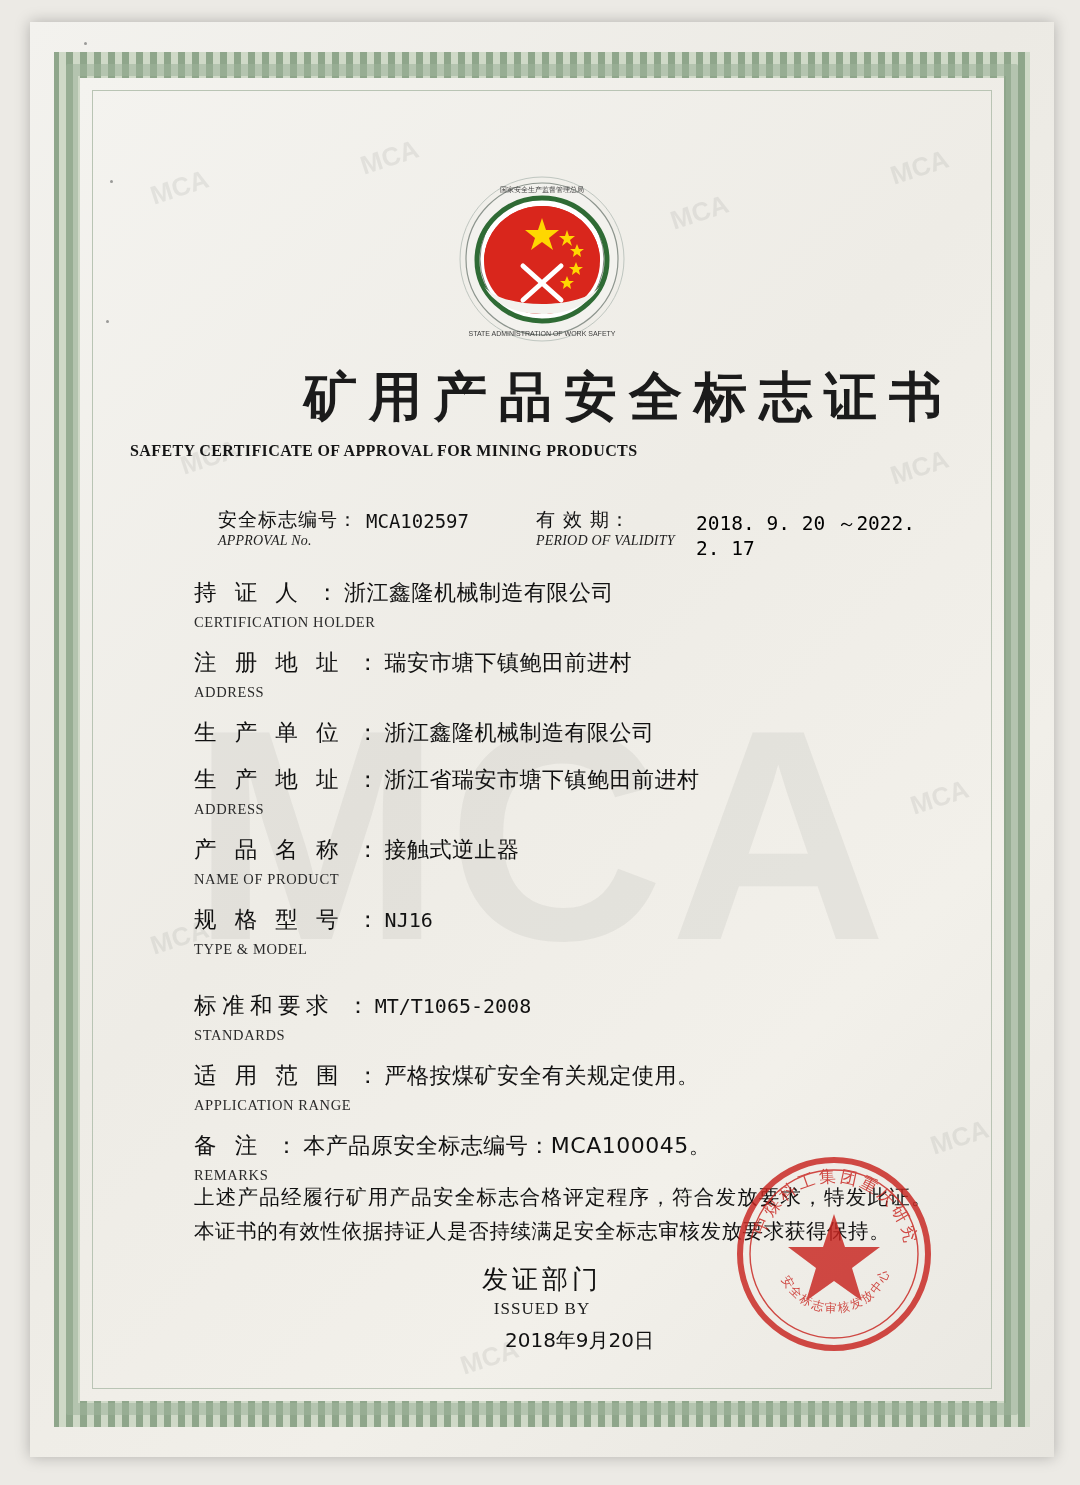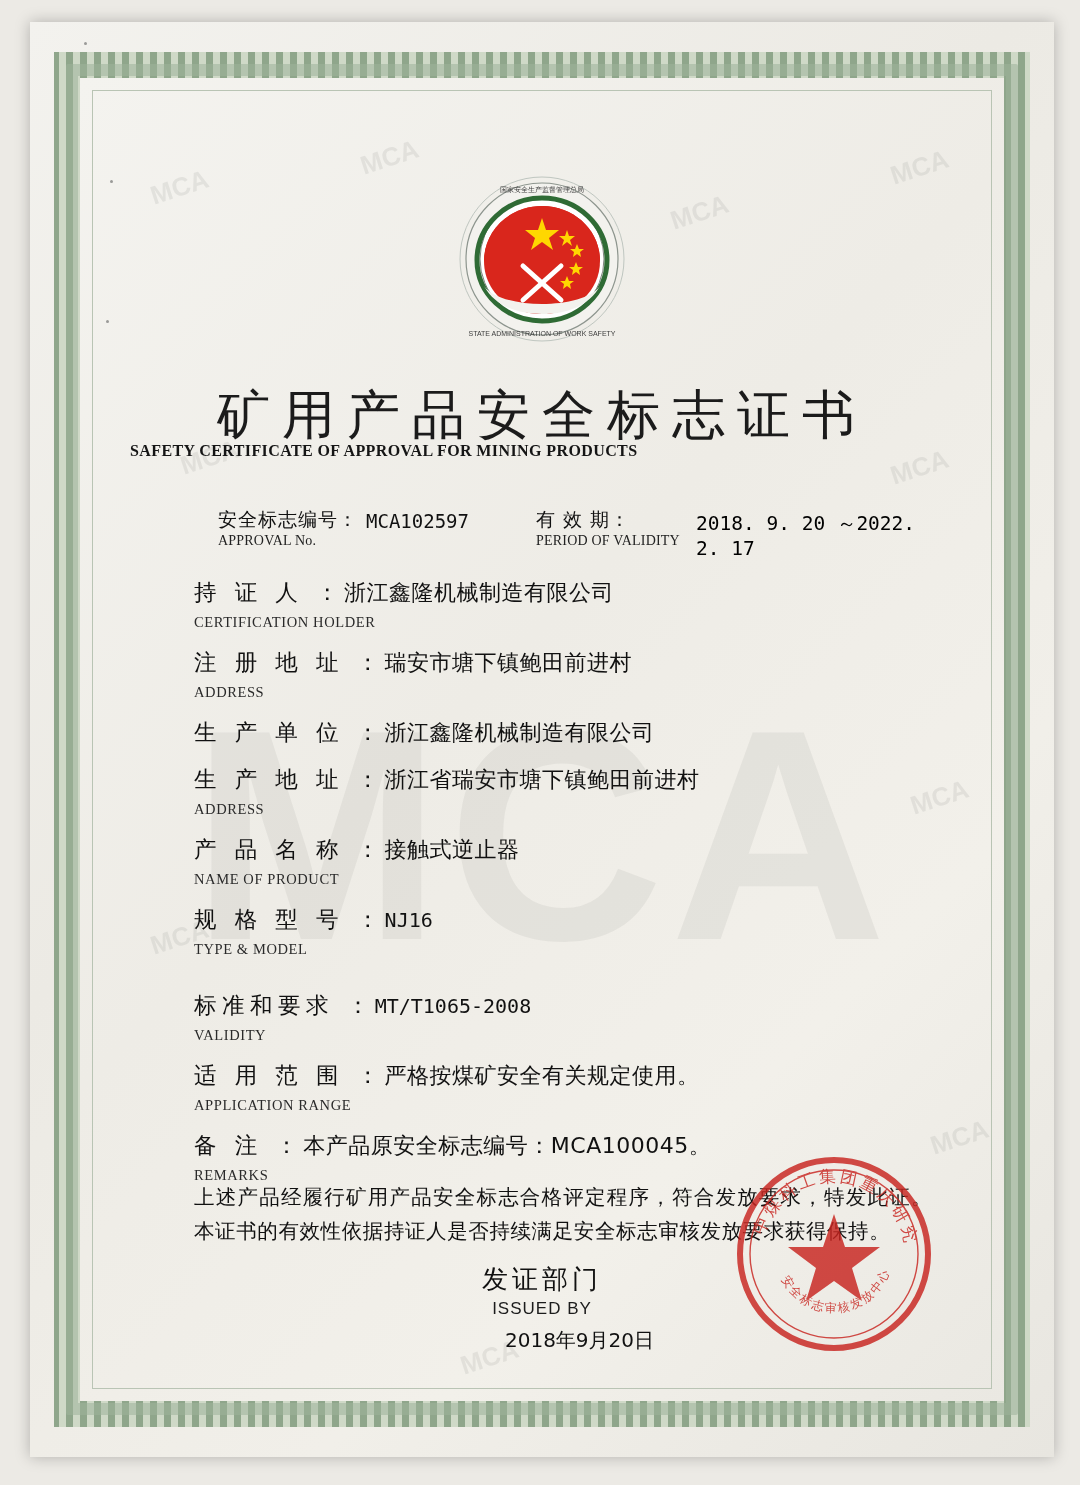--- a/index.html
+++ b/index.html
@@ -58,35 +58,34 @@
   }
   
   .content{position:absolute;left:100px;top:90px;right:100px;bottom:90px;}
   
   .emblem{
     position:absolute;left:50%;top:62px;transform:translateX(-50%);
     width:170px;height:170px;
   }
   .emblem svg{display:block;}
   .title-cn{
-    position:absolute;left:0;right:0;top:250px;text-align:center;
-    font-size:53px;font-weight:normal;letter-spacing:12px;color:#1b1b1b;
+    position:absolute;left:0;right:0;top:250px;text-align:right;
+    font-size:53px;font-weight:bold;letter-spacing:12px;color:#1b1b1b;
     font-family:"DejaVu Sans",sans-serif;
-    margin-top:18px;
   }
   .title-en{
     position:absolute;left:0;right:0;top:330px;text-align:left;
     font-size:16px;font-weight:bold;letter-spacing:.4px;color:#151515;
     font-family:"Liberation Serif",serif;
   }
   .approval-row{
     position:absolute;left:88px;right:20px;top:395px;height:50px;
   }
   .lbl-cn{font-family:"DejaVu Sans",sans-serif;font-size:19px;color:#111;letter-spacing:1px;}
-  .lbl-en{font-family:"Liberation Serif",serif;font-size:14px;color:#222;letter-spacing:.2px;}
+  .lbl-en{font-family:"Liberation Serif",serif;font-size:14px;color:#222;letter-spacing:.2px;font-style:italic;}
   .val{font-family:"DejaVu Sans Mono",monospace;font-size:19px;color:#111;}
 
   .ap-left{position:absolute;left:0;top:0;}
   .ap-mid{position:absolute;left:318px;top:0;}
   .ap-val1{position:absolute;left:148px;top:3px;}
   .ap-val2{position:absolute;left:478px;top:3px;font-family:"DejaVu Sans Mono",monospace;font-size:19.5px;}
 
   .fields{position:absolute;left:64px;right:10px;top:465px;}
   .field{position:relative;margin-bottom:16px;}
   .f-cn{font-family:"DejaVu Sans",sans-serif;font-size:22.5px;color:#111;letter-spacing:5.5px;display:inline-block;}
@@ -97,21 +96,21 @@
 
   .paragraph{
     position:absolute;left:64px;right:22px;top:1068px;
     font-family:Liberation Sans, sans-serif;font-size:20.5px;line-height:34px;color:#111;
     letter-spacing:.6px;text-align:justify;
   }
   .issue{
     position:absolute;left:0;right:0;top:1150px;text-align:center;
   }
   .issue-cn{font-family:"DejaVu Sans",sans-serif;font-size:26px;letter-spacing:4px;color:#111;}
-  .issue-en{font-family:Liberation Sans, sans-serif;font-size:17px;letter-spacing:1px;color:#1c1c1c;margin-top:2px;}
+  .issue-en{font-family:Liberation Serif, serif;font-size:17px;letter-spacing:1px;color:#1c1c1c;margin-top:2px;}
   .issue-date{
     position:absolute;left:0;right:0;top:1215px;text-align:center;
     font-family:"DejaVu Sans",sans-serif;font-size:20px;color:#111;
     padding-left:75px;
   }
   
   .seal{
     position:absolute;left:602px;top:1040px;width:204px;height:204px;
     pointer-events:none;
   }
@@ -218,21 +217,21 @@
 
         <div class="field">
           <span class="f-cn">规 格 型 号 ：</span><span class="f-val-mono">NJ16</span>
           <span class="f-en">TYPE &amp; MODEL</span>
         </div>
 
         <div class="gap"></div>
 
         <div class="field">
           <span class="f-cn">标准和要求 ：</span><span class="f-val-mono">MT/T1065-2008</span>
-          <span class="f-en">VALIDITY</span>
+          <span class="f-en">STANDARDS</span>
         </div>
 
         <div class="field">
           <span class="f-cn">适 用 范 围 ：</span><span class="f-val">严格按煤矿安全有关规定使用。</span>
           <span class="f-en">APPLICATION RANGE</span>
         </div>
 
         <div class="field">
           <span class="f-cn">备      注 ：</span><span class="f-val">本产品原安全标志编号：MCA100045。</span>
           <span class="f-en">REMARKS</span>

